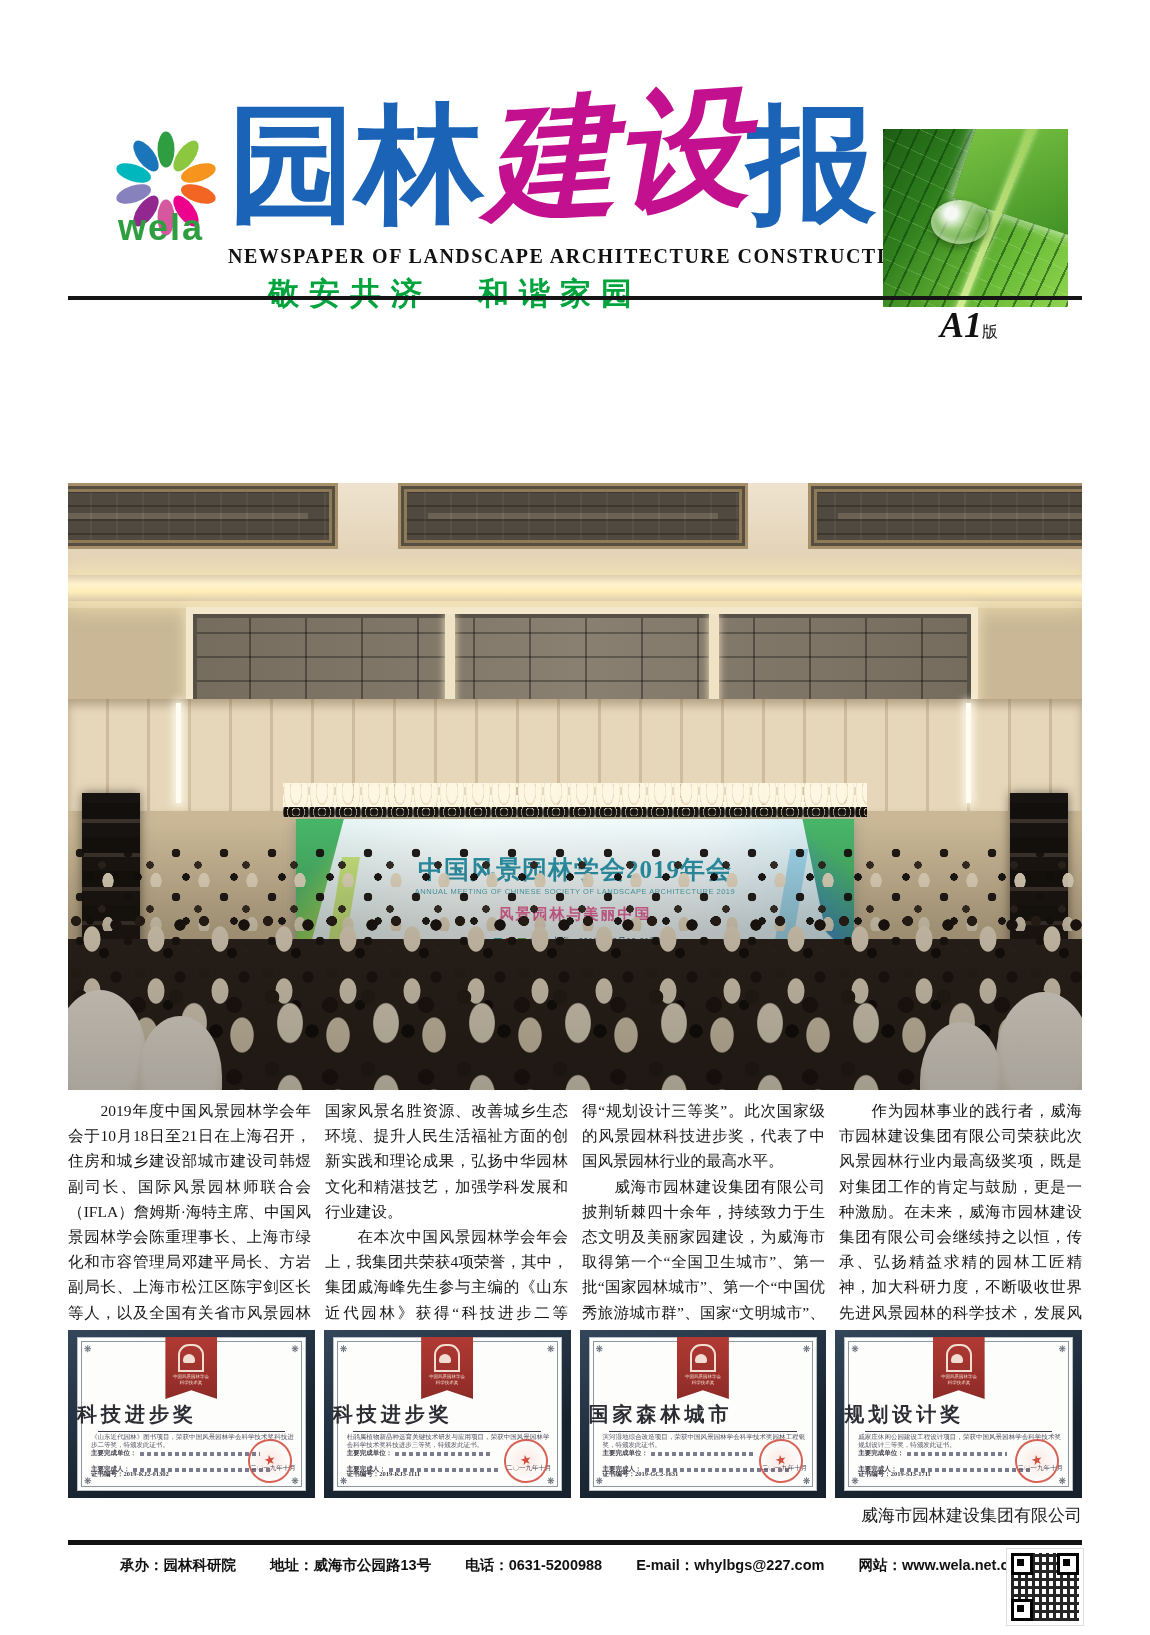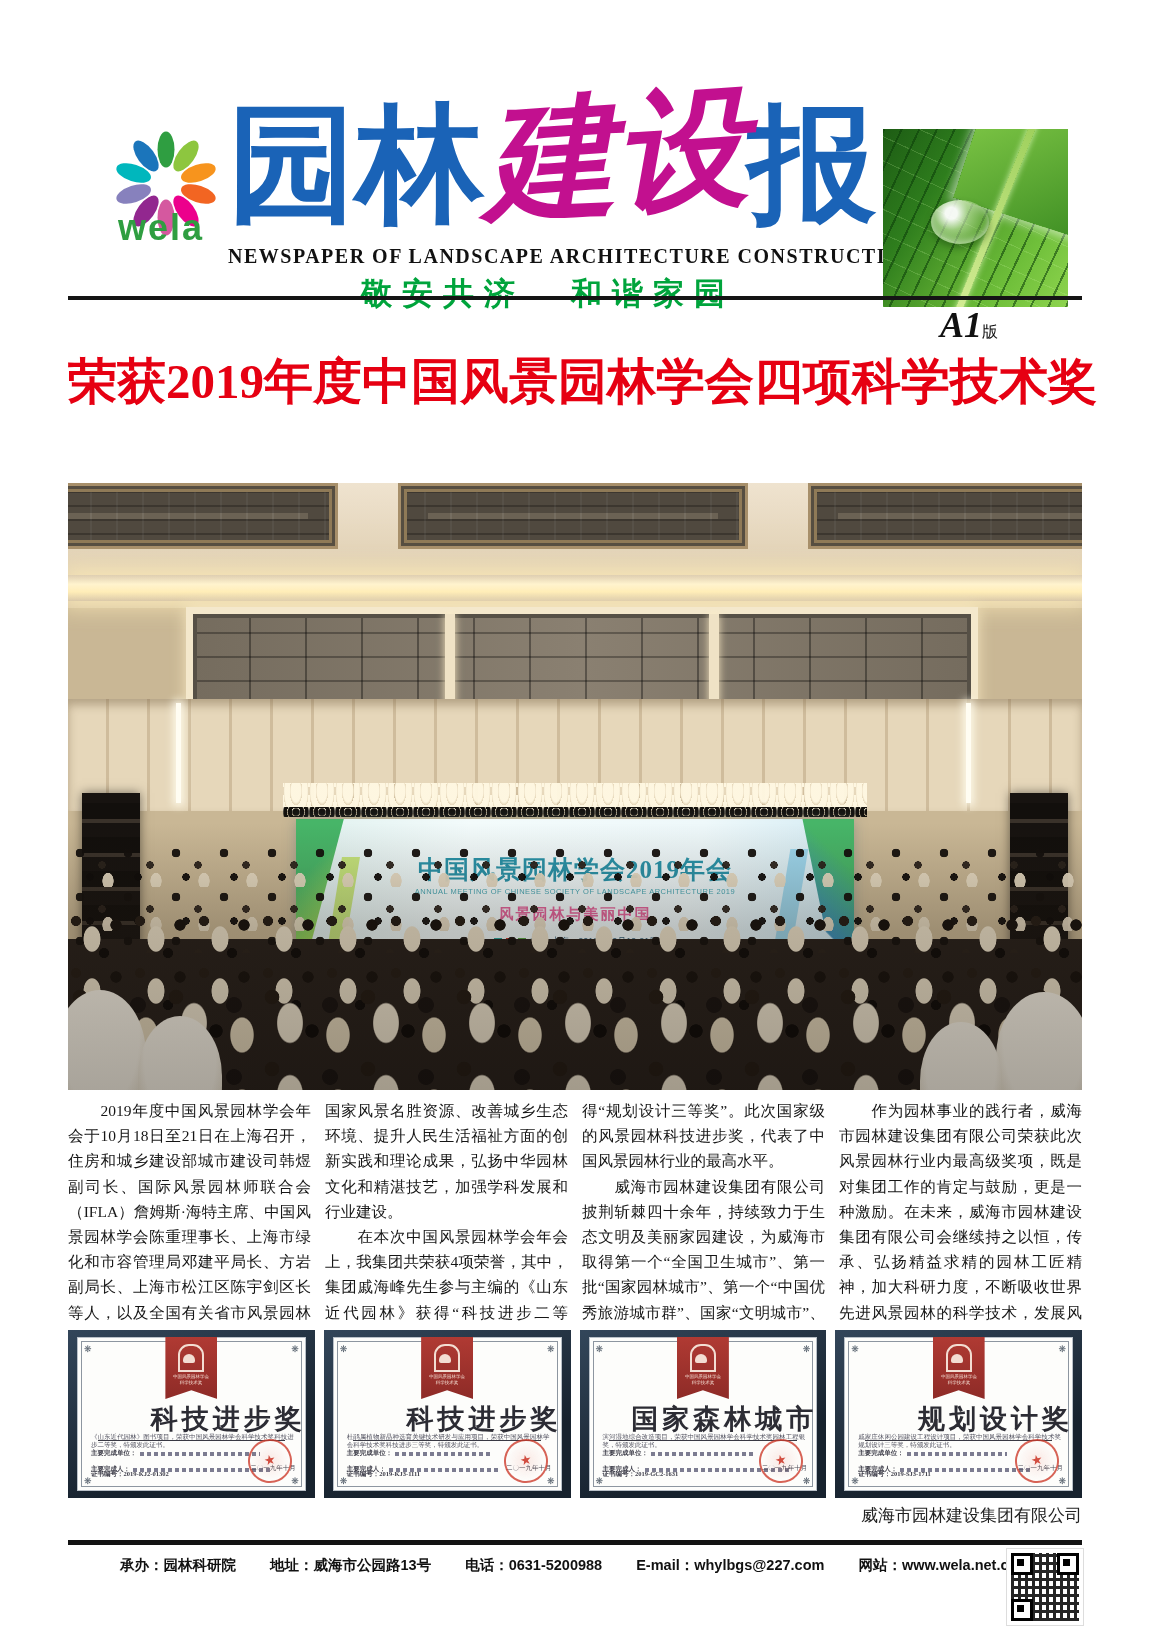--- a/index.html
+++ b/index.html
@@ -13,21 +13,21 @@
   #logo-text{position:absolute;left:18px;top:160px;width:150px;text-align:center;
      font-family:"Liberation Sans",sans-serif;font-weight:bold;font-size:36px;color:#2f9e41;letter-spacing:2px;}
   #issue{position:absolute;left:-20px;top:210px;width:230px;text-align:center;font-size:18px;line-height:21px;}
   #title-cn{position:absolute;left:160px;top:28px;width:630px;height:180px;white-space:nowrap;}
   .t-blue{font-weight:900;font-size:128px;color:#1a63b7;font-family:"Liberation Serif",serif;}
   .t-mag{font-weight:900;font-size:132px;color:#c2108f;font-style:italic;display:inline-block;
          transform:rotate(-4deg) translateY(-8px);font-family:"Liberation Serif",serif;}
   #title-en{position:absolute;left:160px;top:198px;width:630px;font-weight:bold;font-size:20px;
      letter-spacing:1.5px;white-space:nowrap;font-family:"Liberation Serif",serif;}
   #slogan{position:absolute;left:200px;top:226px;width:560px;font-family:"Liberation Sans",sans-serif;
-     font-weight:bold;font-size:31px;color:#00a43c;letter-spacing:10px;white-space:nowrap;text-align:center;}
+     font-weight:bold;font-size:31px;color:#00a43c;letter-spacing:10px;white-space:nowrap;}
   #slogan .gap{display:inline-block;width:46px;}
   
   #leaf{position:absolute;left:815px;top:82px;width:185px;height:178px;overflow:hidden;
     background:linear-gradient(125deg,#1d5c14 0%,#2e7d1d 30%,#57a52e 55%,#6fbf3a 75%,#8ed44e 100%);}
   #leaf .veins{position:absolute;inset:0;background:
      repeating-linear-gradient(115deg,rgba(10,60,8,.55) 0 2px,transparent 2px 16px),
      repeating-linear-gradient(25deg,rgba(210,255,170,.18) 0 1px,transparent 1px 22px);}
   #leaf .midrib{position:absolute;left:58%;top:-12%;width:7px;height:130%;background:linear-gradient(#9ccf5a,#d8ef9a);
      transform:rotate(22deg);box-shadow:0 0 6px rgba(230,255,190,.8);}
   #leaf .leaf2{position:absolute;right:-18%;top:-28%;width:70%;height:80%;transform:rotate(18deg);
@@ -137,21 +137,21 @@
   .corner{position:absolute;font-size:9px;color:#55606c;}
   .c-tl{left:7px;top:7px;} .c-tr{right:7px;top:7px;} .c-bl{left:7px;bottom:5px;} .c-br{right:7px;bottom:5px;}
   .ribbon{position:absolute;left:50%;top:0;transform:translateX(-50%);width:52px;height:62px;
      background:linear-gradient(#b03a33,#8e2b27);clip-path:polygon(0 0,100% 0,100% 100%,50% 86%,0 100%);
      text-align:center;color:#f3ddd2;}
   .ribbon .arch{margin:7px auto 2px;width:22px;height:24px;border:2px solid #f3ddd2;border-radius:11px 11px 0 0;
      position:relative;}
   .ribbon .arch::after{content:"";position:absolute;left:3px;top:8px;width:12px;height:9px;background:#f3ddd2;
      border-radius:6px 6px 2px 2px;}
   .ribbon .rb{font-size:5px;line-height:6px;transform:scale(.9);}
-  .cert-title{position:absolute;left:0;right:0;top:64px;text-align:right;font-weight:bold;font-size:27px;
+  .cert-title{position:absolute;left:0;right:0;top:64px;text-align:left;font-weight:bold;font-size:20px;
      letter-spacing:4px;color:#2c2c34;}
   .cert-title::after{content:"";display:block;margin:3px auto 0;width:82%;height:1px;background:#3a3a44;}
   .cert-body{position:absolute;left:14px;right:12px;top:96px;font-size:6.5px;line-height:8px;color:#50505e;
      text-align:justify;}
   .cert-line{position:absolute;left:14px;font-size:6.5px;color:#3c3c48;font-weight:bold;}
   .scr{display:inline-block;height:4px;margin-left:3px;vertical-align:middle;
      background:repeating-linear-gradient(90deg,#7c7c90 0 4px,transparent 4px 7px);}
   .cert-no{position:absolute;left:14px;bottom:12px;font-size:6.5px;color:#3c3c48;font-weight:bold;}
   .seal{position:absolute;right:14px;bottom:8px;width:40px;height:40px;border-radius:50%;
      border:2.5px solid rgba(205,60,45,.8);transform:rotate(-12deg);
@@ -199,21 +199,20 @@
     <div class="veins"></div>
     <div class="leaf2"></div>
     <div class="midrib"></div>
     <div class="drop"></div>
   </div>
 </div>
 <div id="head-rule"></div>
 <div id="edition"><span>A1</span><span class="suffix">版</span></div>
 
 <div id="headline">
-  <div class="h2">荣获2019年度中国风景园林学会四项科学技术奖</div>
 </div>
 
 <div id="photo">
   <div class="ph-ceil"></div>
   <div class="coffer" style="left:-30px;width:300px;"></div>
   <div class="coffer" style="left:330px;width:350px;"></div>
   <div class="coffer" style="left:740px;width:310px;"></div>
   <div class="glowband"></div>
   <div class="recess">
     <div class="bar" style="left:252px;"></div>

